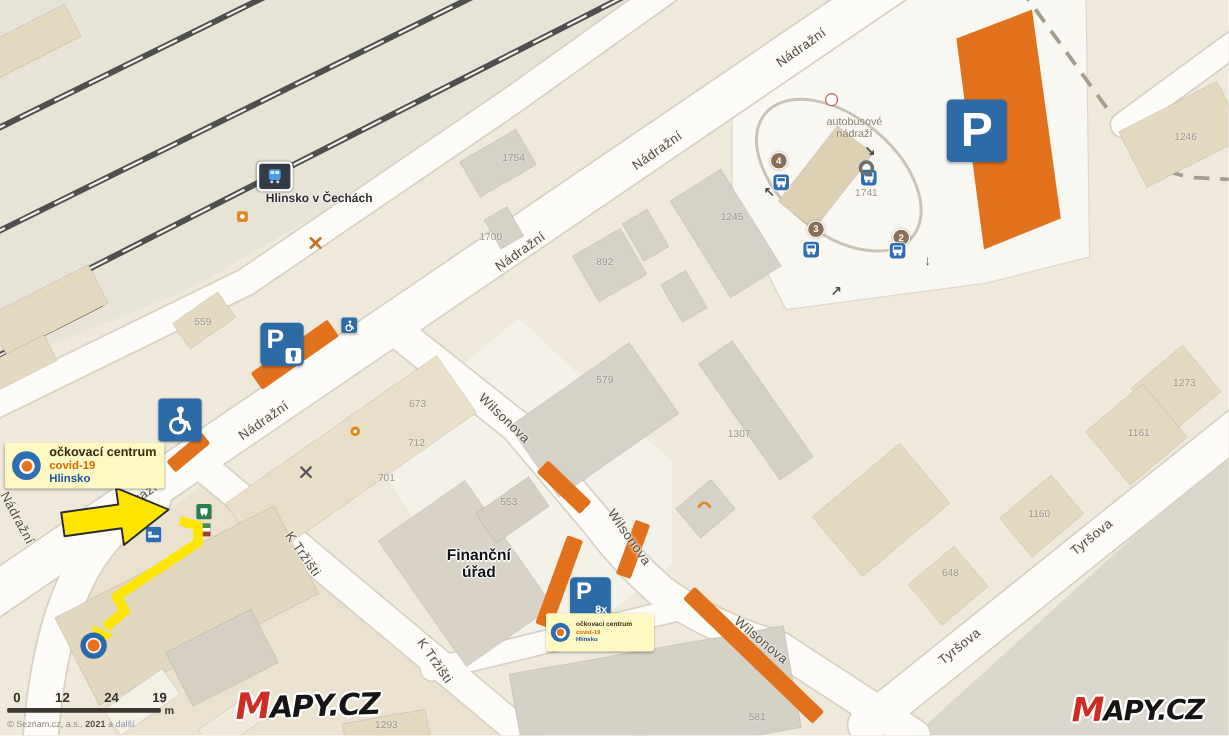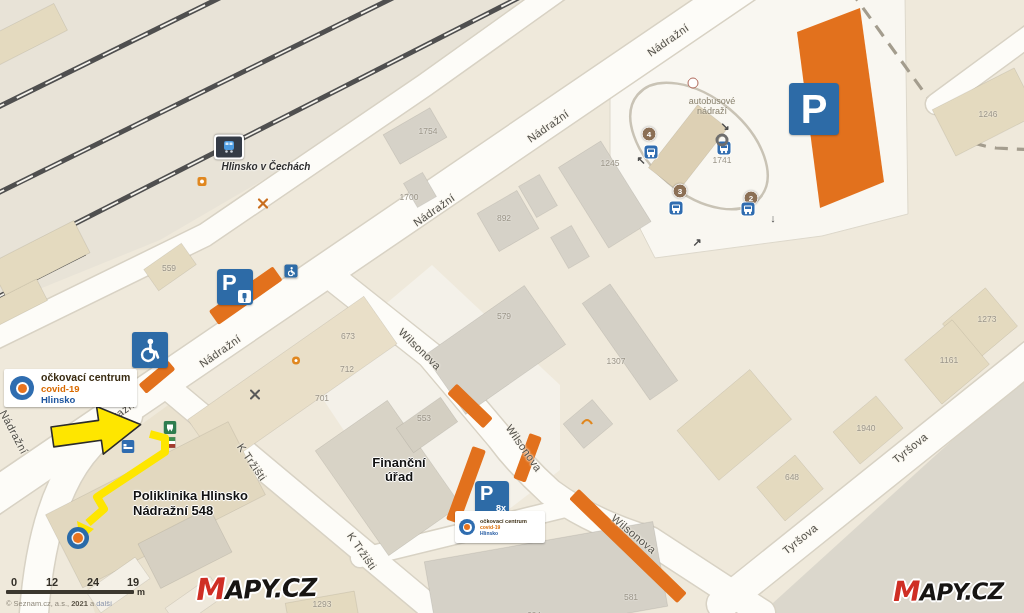--- a/index.html
+++ b/index.html
@@ -28,28 +28,28 @@
   #p-meter .sub{position:absolute;right:2px;bottom:2px;width:13px;height:13px;background:#fff;border-radius:2px;}
   #p-8x{left:492px;top:498px;width:34px;height:34px;}
   #p-8x .p{position:absolute;left:5px;top:1px;font-size:20px;}
   #p-8x .sub{position:absolute;right:3px;bottom:2px;font-size:9px;}
   #wheel-big{left:150px;top:350px;width:36px;height:36px;border-radius:3px;display:flex;align-items:center;justify-content:center;}
   #wheel-small{left:291px;top:271px;width:13px;height:13px;border-radius:2px;display:flex;align-items:center;justify-content:center;}
   #station-icon{position:absolute;left:229px;top:147px;width:26px;height:21px;background:#343b46;
      border:2px solid #fff;border-radius:4px;transform:translate(-50%,-50%);box-shadow:0 0 2px rgba(0,0,0,.4);
      display:flex;align-items:center;justify-content:center;}
   #station-label{left:266px;top:166px;font-size:10px;color:#2e2e2e;font-weight:bold;
-     text-shadow:0 0 2px #fff,0 0 3px #fff;font-style:italic;}
+     text-shadow:0 0 2px #fff,0 0 3px #fff;}
   #bus-area-label{left:712px;top:106px;}
   #loop-poi{position:absolute;left:693px;top:83px;width:9px;height:9px;border-radius:50%;
      background:#fff;border:1.5px solid #b0695a;transform:translate(-50%,-50%);}
   #roundabout{position:absolute;left:722px;top:140px;width:13px;height:13px;border-radius:50%;
      border:3.5px solid #6e6e6e;background:transparent;transform:translate(-50%,-50%);box-sizing:border-box;}
   .poi{position:absolute;transform:translate(-50%,-50%);}
-  .vacc-box{position:absolute;background:#ffffff;border-radius:2px;box-shadow:0 1px 2px rgba(0,0,0,.3);
+  .vacc-box{position:absolute;background:#fef9c3;border-radius:2px;box-shadow:0 1px 2px rgba(0,0,0,.3);
      display:flex;align-items:center;}
   #vacc-main{left:4px;top:369px;width:127px;height:38px;padding:0 0 0 6px;}
   #vacc-main .ring{width:24px;height:24px;border-radius:50%;background:#2f6db0;display:flex;align-items:center;justify-content:center;flex:none;}
   #vacc-main .mid{width:13px;height:13px;border-radius:50%;background:#fff;display:flex;align-items:center;justify-content:center;}
   #vacc-main .core{width:9px;height:9px;border-radius:50%;background:#e8731e;}
   #vacc-main .txt{margin-left:7px;line-height:11px;}
   #vacc-main .l1{font-size:10.5px;font-weight:bold;color:#3a2c12;}
   #vacc-main .l2{font-size:9.5px;font-weight:bold;color:#d96a00;}
   #vacc-main .l3{font-size:9.5px;font-weight:bold;color:#1e56a0;}
   #vacc-mini{left:455px;top:511px;width:86px;height:32px;padding:0 0 0 4px;}
@@ -189,33 +189,33 @@
       <div class="lbl street-label" style="left: 420px; top: 349px; transform: translate(-50%, -50%) rotate(44deg);">Wilsonova</div>
       <div class="lbl street-label" style="left: 524px; top: 448px; transform: translate(-50%, -50%) rotate(55deg);">Wilsonova</div>
       <div class="lbl street-label" style="left: 634px; top: 534px; transform: translate(-50%, -50%) rotate(40deg);">Wilsonova</div>
       <div class="lbl street-label" style="left: 252px; top: 462px; transform: translate(-50%, -50%) rotate(55deg);">K Tržišti</div>
       <div class="lbl street-label" style="left: 362px; top: 551px; transform: translate(-50%, -50%) rotate(55deg);">K Tržišti</div>
       <div class="lbl street-label" style="left: 910px; top: 448px; transform: translate(-50%, -50%) rotate(-39deg);">Tyršova</div>
       <div class="lbl street-label" style="left: 800px; top: 539px; transform: translate(-50%, -50%) rotate(-39deg);">Tyršova</div>
       <div class="lbl bldg-label" style="left: 428px; top: 131px; transform: translate(-50%, -50%);">1754</div>
       <div class="lbl bldg-label" style="left: 409px; top: 197px; transform: translate(-50%, -50%);">1700</div>
       <div class="lbl bldg-label" style="left: 504px; top: 218px; transform: translate(-50%, -50%);">892</div>
-      <div class="lbl bldg-label" style="left: 610px; top: 163px; transform: translate(-50%, -50%);">1245</div>
+      <div class="lbl bldg-label" style="left: 610px; top: 180px; transform: translate(-50%, -50%);">1245</div>
       <div class="lbl bldg-label" style="left: 722px; top: 160px; transform: translate(-50%, -50%);">1741</div>
       <div class="lbl bldg-label" style="left: 988px; top: 114px; transform: translate(-50%, -50%);">1246</div>
       <div class="lbl bldg-label" style="left: 169px; top: 268px; transform: translate(-50%, -50%);">559</div>
       <div class="lbl bldg-label" style="left: 348px; top: 336px; transform: translate(-50%, -50%);">673</div>
       <div class="lbl bldg-label" style="left: 322px; top: 354px; transform: translate(-50%, -50%); margin-top: 44px;">701</div>
       <div class="lbl bldg-label" style="left: 347px; top: 369px; transform: translate(-50%, -50%);">712</div>
       <div class="lbl bldg-label" style="left: 424px; top: 418px; transform: translate(-50%, -50%);">553</div>
       <div class="lbl bldg-label" style="left: 484px; top: 316px; transform: translate(-50%, -50%); padding-left: 40px;">579</div>
       <div class="lbl bldg-label" style="left: 616px; top: 361px; transform: translate(-50%, -50%);">1307</div>
       <div class="lbl bldg-label" style="left: 987px; top: 319px; transform: translate(-50%, -50%);">1273</div>
       <div class="lbl bldg-label" style="left: 949px; top: 360px; transform: translate(-50%, -50%);">1161</div>
-      <div class="lbl bldg-label" style="left: 866px; top: 428px; transform: translate(-50%, -50%);">1940</div>
+      <div class="lbl bldg-label" style="left: 866px; top: 428px; transform: translate(-50%, -50%);">1160</div>
       <div class="lbl bldg-label" style="left: 792px; top: 477px; transform: translate(-50%, -50%);">648</div>
       <div class="lbl bldg-label" style="left: 534px; top: 615px; transform: translate(-50%, -50%); text-align: right;">694</div>
       <div class="lbl bldg-label" style="left: 619px; top: 597px; transform: translate(-50%, -50%); margin-left: 12px;">581</div>
       <div class="lbl bldg-label" style="left: 322px; top: 604px; transform: translate(-50%, -50%);">1293</div>
       <div class="badge" style="left: 649px; top: 134px; transform: translate(-50%, -50%);">4</div>
       <div class="badge" style="left: 680px; top: 191px; transform: translate(-50%, -50%);">3</div>
       <div class="badge" style="left: 751px; top: 198px; transform: translate(-50%, -50%);">2</div>
       <div class="dir" style="left: 725px; top: 126px; transform: translate(-50%, -50%);">↘</div>
       <div class="dir" style="left: 641px; top: 160px; transform: translate(-50%, -50%);">↖</div>
       <div class="dir" style="left: 773px; top: 218px; transform: translate(-50%, -50%);">↓</div>
@@ -384,24 +384,20 @@
           <div class="core"></div>
         </div>
       </div>
     <div class="txt">
       <div class="l1">očkovací centrum</div>
       <div class="l2">covid-19</div>
       <div class="l3">Hlinsko</div>
     </div>
   </div>
 
-  <div id="poliklinika">
-    <div>Poliklinika Hlinsko</div>
-    <div>Nádražní 548</div>
-  </div>
 
   <div id="scalebar">
     <div class="ticks">
         <span style="left: 8px;">0</span>
         <span style="left: 46px;">12</span>
         <span style="left: 87px;">24</span>
         <span style="left: 127px;">19</span>
       </div>
     <div class="bar"></div>
     <div class="unit">m</div>

